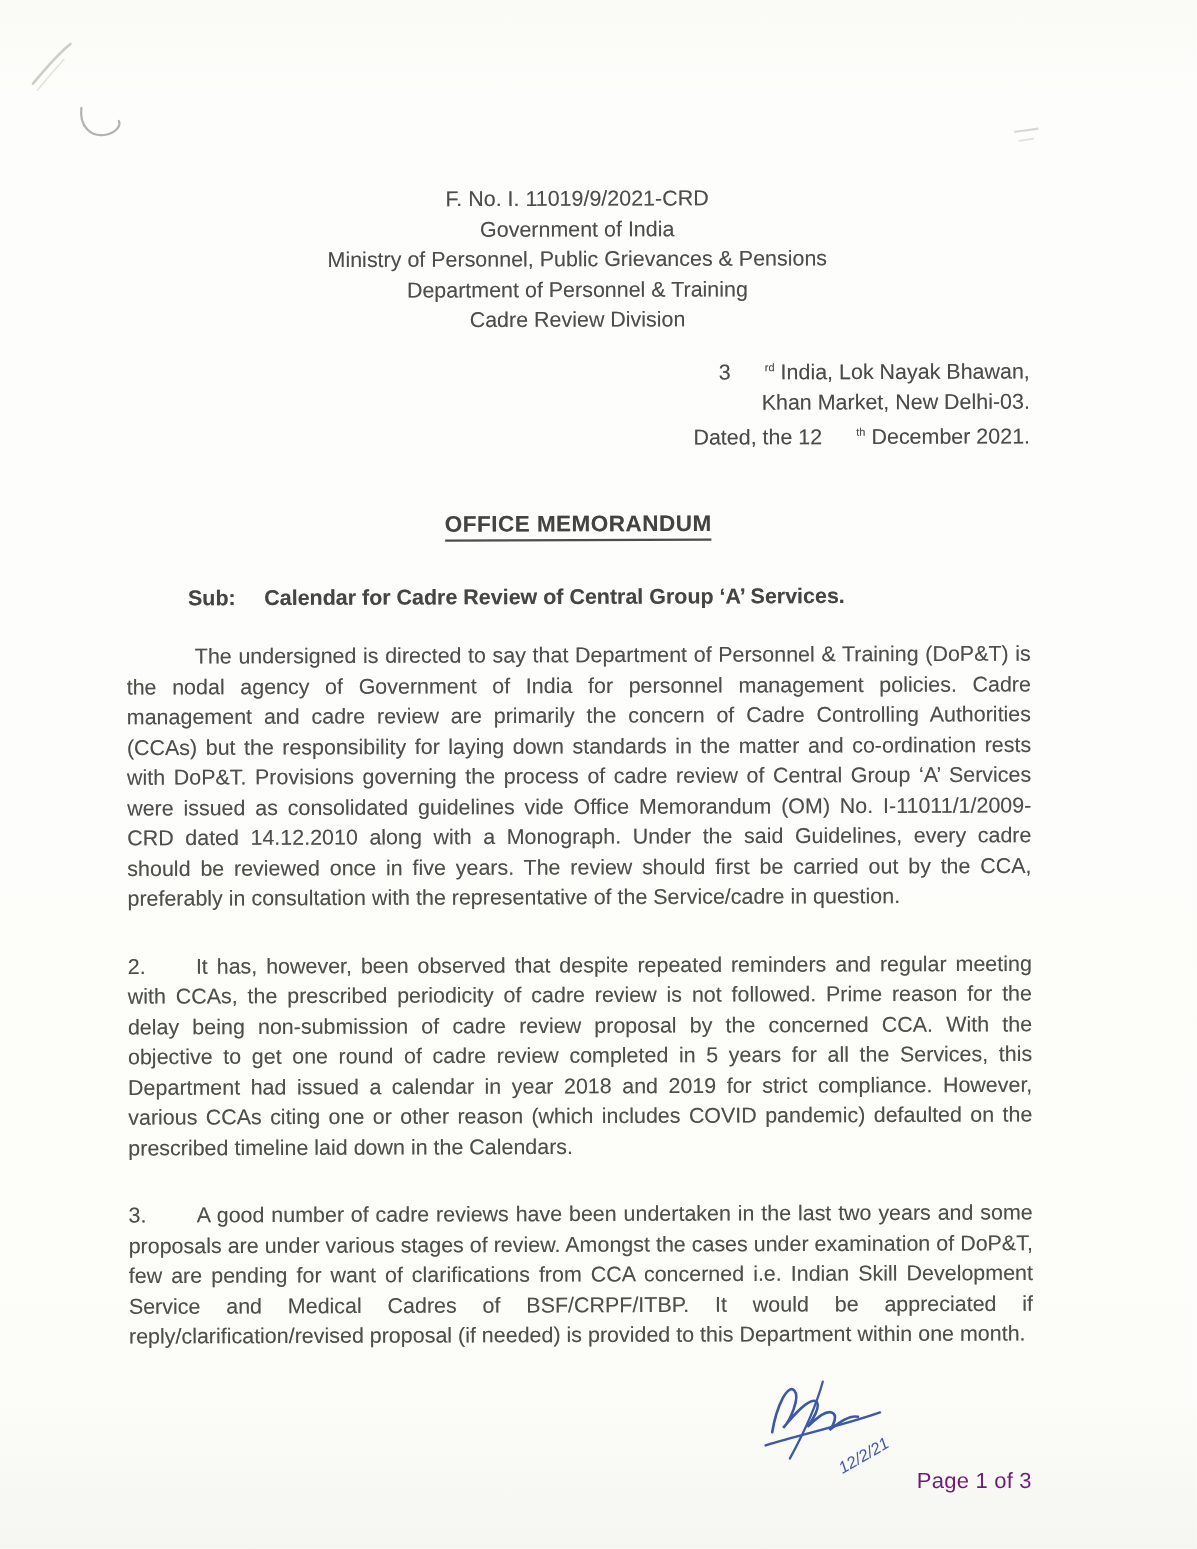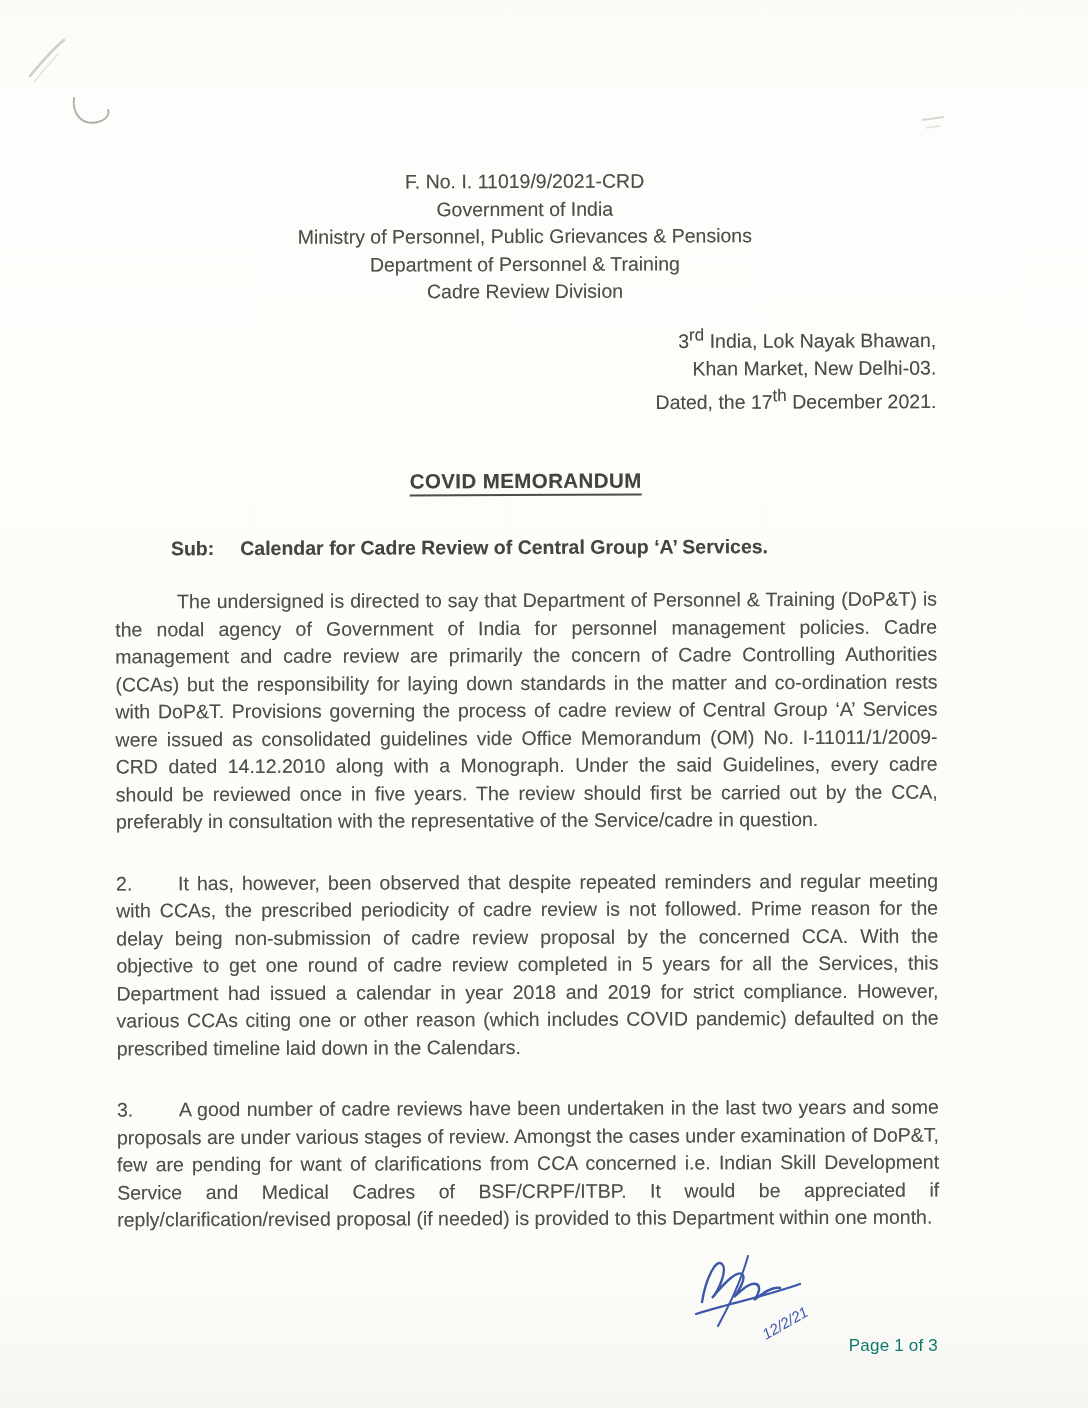--- a/index.html
+++ b/index.html
@@ -25,21 +25,21 @@
     font-size: 19.5px;
     line-height: 27.5px;
     color: #4d4d49;
   }
   .address-block {
     margin-top: 16px;
     text-align: right;
     font-size: 19.5px;
     line-height: 27.5px;
   }
-  .address-block sup { font-size: 17px; }
+  .address-block sup { font-size: 10px; margin-left: 31px; }
   .memo-title {
     margin-top: 50px;
     text-align: center;
     font-weight: bold;
     font-size: 20.5px;
     letter-spacing: 0.4px;
     color: #434340;
     line-height: 27px;
   }
   .memo-title .underlined {
@@ -65,22 +65,22 @@
   .para.first { margin-top: 26px; }
   .pnum { display: inline-block; min-width: 62px; }
   .signature {
     position: absolute;
     left: 688px; top: 1244px;
     width: 180px; height: 130px;
   }
   .page-footer {
     position: absolute;
     right: 150px; top: 1336px;
-    font-size: 17px;
-    color: #0f766e;
+    font-size: 20px;
+    color: #701a75;
     letter-spacing: 0.2px;
   }
   .artifact { position: absolute; }
 </style>
 </head>
 <body>
 
 <div class="page">
 
   <svg class="artifact" style="left:20px; top:30px;" width="110" height="110">
@@ -101,25 +101,25 @@
       <div>F. No. I. 11019/9/2021-CRD</div>
       <div>Government of India</div>
       <div>Ministry of Personnel, Public Grievances &amp; Pensions</div>
       <div>Department of Personnel &amp; Training</div>
       <div>Cadre Review Division</div>
     </div>
 
     <div class="address-block">
       <div><span>3</span><sup>rd</sup><span> India, Lok Nayak Bhawan,</span></div>
       <div>Khan Market, New Delhi-03.</div>
-      <div><span>Dated, the 17</span><sup>th</sup><span> December 2021.</span></div>
+      <div><span>Dated, the 12</span><sup>th</sup><span> December 2021.</span></div>
     </div>
 
     <div class="memo-title">
-      <span class="underlined">COVID MEMORANDUM</span>
+      <span class="underlined">OFFICE MEMORANDUM</span>
     </div>
 
     <p class="sub-line">
       <span>Sub:</span><span class="sub-text">Calendar for Cadre Review of Central Group ‘A’ Services.</span>
     </p>
 
     <p class="para first"><span class="pnum"></span><span>The undersigned is directed to say that Department of Personnel &amp; Training (DoP&amp;T) is the nodal agency of Government of India for personnel management policies. Cadre management and cadre review are primarily the concern of Cadre Controlling Authorities (CCAs) but the responsibility for laying down standards in the matter and co-ordination rests with DoP&amp;T. Provisions governing the process of cadre review of Central Group ‘A’ Services were issued as consolidated guidelines vide Office Memorandum (OM) No. I-11011/1/2009-CRD dated 14.12.2010 along with a Monograph. Under the said Guidelines, every cadre should be reviewed once in five years. The review should first be carried out by the CCA, preferably in consultation with the representative of the Service/cadre in question.</span></p>
 
     <p class="para"><span class="pnum">2.</span><span>It has, however, been observed that despite repeated reminders and regular meeting with CCAs, the prescribed periodicity of cadre review is not followed. Prime reason for the delay being non-submission of cadre review proposal by the concerned CCA. With the objective to get one round of cadre review completed in 5 years for all the Services, this Department had issued a calendar in year 2018 and 2019 for strict compliance. However, various CCAs citing one or other reason (which includes COVID pandemic) defaulted on the prescribed timeline laid down in the Calendars.</span></p>
 

